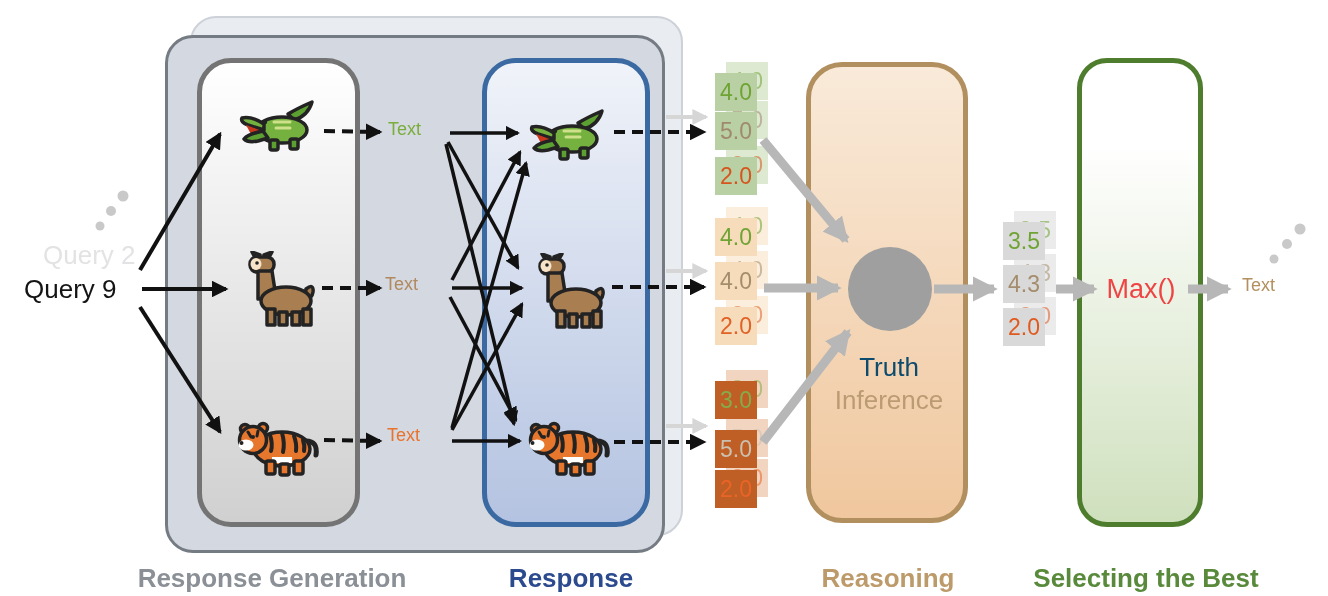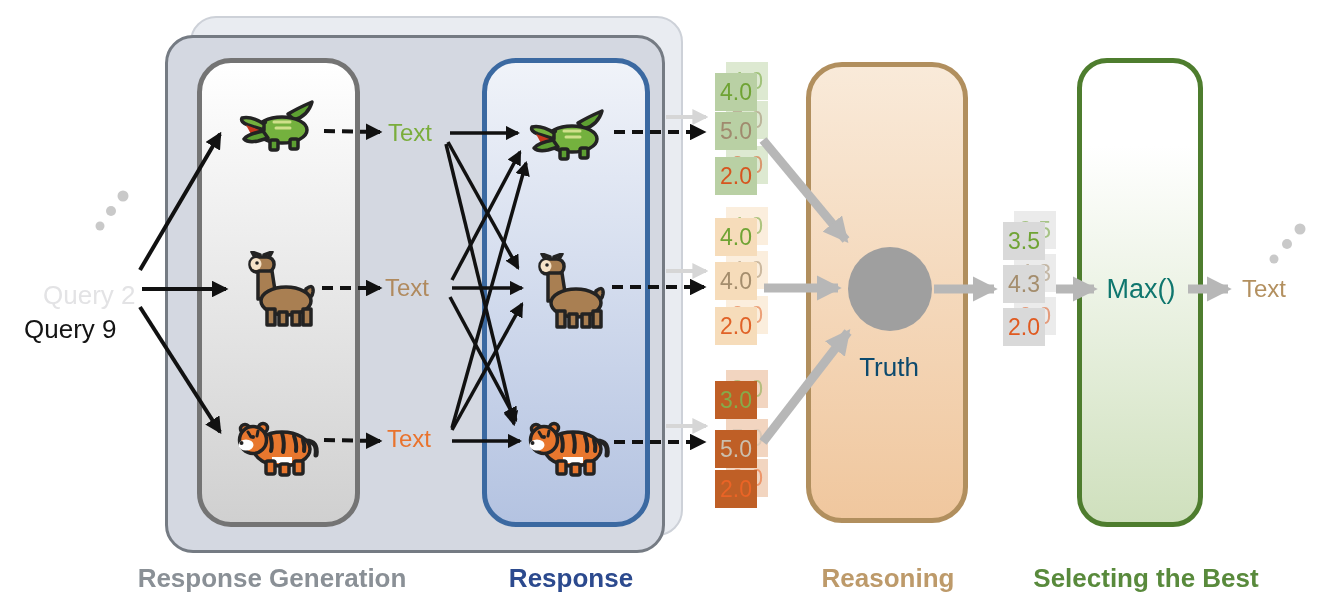--- a/index.html
+++ b/index.html
@@ -14,22 +14,22 @@
           background:linear-gradient(180deg,#f0f3f9 0%,#b4c3e1 100%);}
   #reasoning-box{left:806px;top:62px;width:162px;height:461px;border:5px solid #b18f5e;border-radius:36px;
           background:linear-gradient(180deg,#f9ead9 0%,#f0c79e 100%);}
   #selecting-box{left:1077px;top:58px;width:126px;height:469px;border:5px solid #4e7d2e;border-radius:30px;
           background:linear-gradient(180deg,#ffffff 18%,#cfe0bd 100%);}
   #truth-circle{left:848px;top:247px;width:84px;height:84px;border-radius:50%;background:#9f9f9f;}
   .chip{position:absolute;width:42px;height:38px;display:flex;align-items:center;justify-content:center;
         font-size:23px;font-weight:500;}
   .chip.ghost span{opacity:.55;}
   .txt{position:absolute;white-space:nowrap;}
-  .q{font-size:26px;margin-top:40px;}
-  .resp-text{font-size:24px;}
+  .q{font-size:26px;}
+  .resp-text{font-size:18px;}
   .center{transform:translateX(-50%);text-align:center;}
   .truth-line{font-size:26px;}
   .max{font-size:27px;font-weight:500;}
   .stage-label{position:absolute;top:563px;font-size:26px;font-weight:bold;transform:translateX(-50%);white-space:nowrap;}
   .animal{position:absolute;}
   svg.overlay{position:absolute;left:0;top:0;pointer-events:none;}
 </style>
 </head>
 <body>
 
@@ -268,22 +268,23 @@
     </svg>
 
   <div class="txt q" style="left:43px;top:240px;color:#e3e3e5">Query 2</div>
   <div class="txt q" style="left:24px;top:274px;color:#141414">Query 9</div>
 
   <div class="txt resp-text" style="left: 388px; top: 119px; color: rgb(122, 173, 60);">Text</div>
   <div class="txt resp-text" style="left: 385px; top: 274px; color: rgb(176, 138, 94);">Text</div>
   <div class="txt resp-text" style="left: 387px; top: 425px; color: rgb(233, 115, 45);">Text</div>
 
   <div class="txt truth-line center" style="left: 889px; top: 352px; color: #0c4a6e;">Truth</div>
-
-  <div class="txt max center" style="left: 1141px; top: 274px; color: #0f766e;">Max()</div>
+  <div class="txt truth-line center" style="left: 889px; top: 385px; color: rgb(187, 156, 114);">Inference</div>
+
+  <div class="txt max center" style="left: 1141px; top: 274px; color: #ef4444;">Max()</div>
 
   <div class="txt resp-text" style="left: 1242px; top: 275px; color: rgb(179, 144, 95);">Text</div>
 
   <div class="stage-label" style="left: 272px; color: rgb(138, 144, 150);">Response Generation</div>
   <div class="stage-label" style="left: 571px; color: rgb(44, 74, 142);">Response</div>
   <div class="stage-label" style="left: 1146px; color: rgb(89, 138, 60);">Selecting the Best</div>
   <div class="stage-label" style="left: 888px; color: rgb(189, 154, 106);">Reasoning</div>
 
 </div>
 

